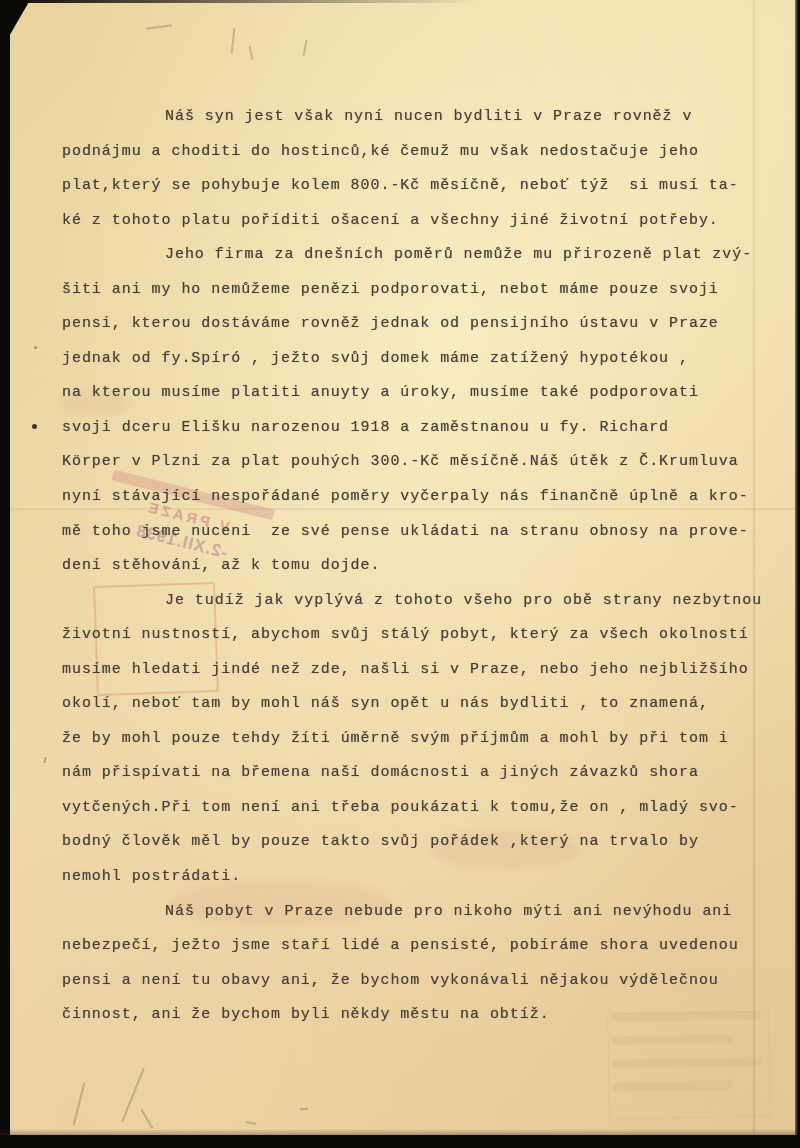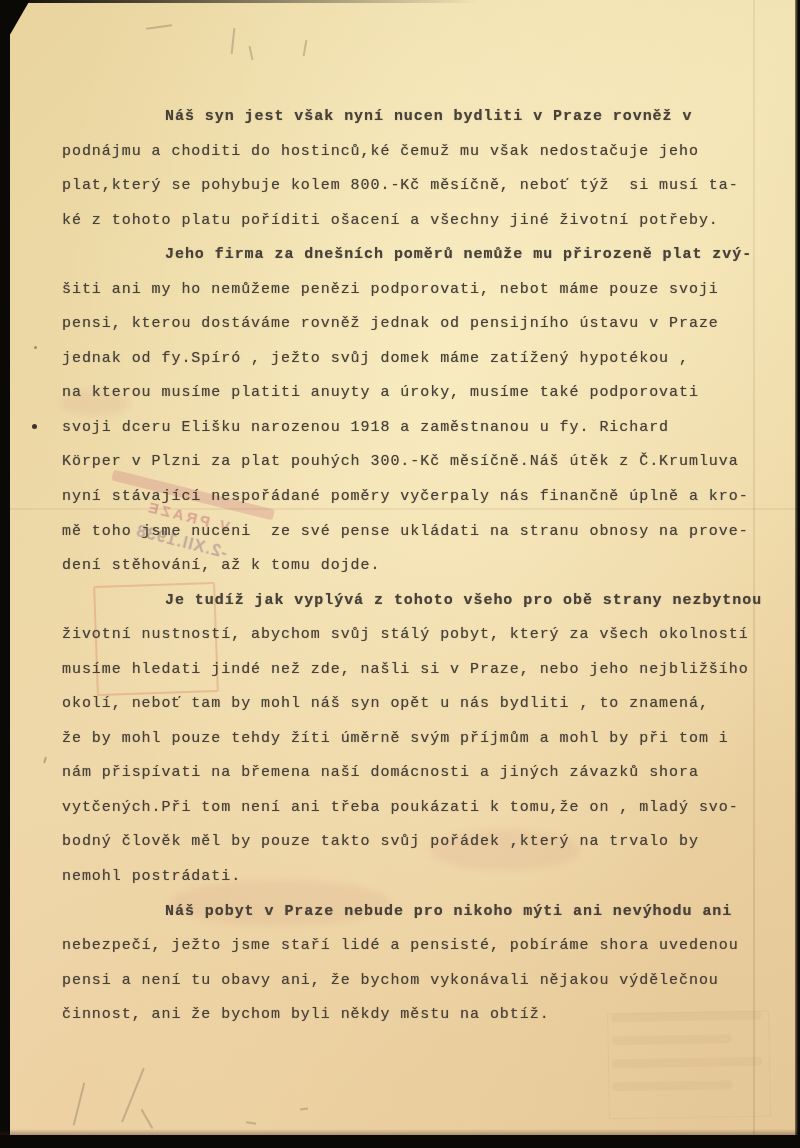--- a/index.html
+++ b/index.html
@@ -31,21 +31,21 @@
     background:linear-gradient(to bottom,rgba(130,95,60,.10),rgba(130,95,60,.18));}
   .crease-h{position:absolute;left:0;top:508px;width:100%;height:2px;background:rgba(130,95,60,.09);}
   
   .text-block{
     position:absolute;left:62px;top:100px;width:700px;
     font-size:15px;line-height:34.55px;letter-spacing:.95px;
     color:#47413a;white-space:pre;
     text-shadow:0 0 1px rgba(72,62,50,.55);
   }
   .tw-line{height:34.55px;}
-  .tw-line.indent{padding-left:103px;font-weight:bold;}
+  .tw-line.indent{padding-left:103px;}
   
   .stamp-bleed{
     position:absolute;left:86px;top:486px;width:190px;height:115px;
     transform:scaleX(-1) rotate(-14deg);
     color:rgba(186,82,104,.42);
     font-family:"Liberation Sans",sans-serif;font-weight:bold;
     text-align:center;filter:blur(.4px);
   }
   .stamp-bar{height:11px;margin:2px 12px 8px;background:rgba(186,82,104,.22);border-radius:3px;}
   .stamp-l1{font-size:15px;letter-spacing:3px;}

